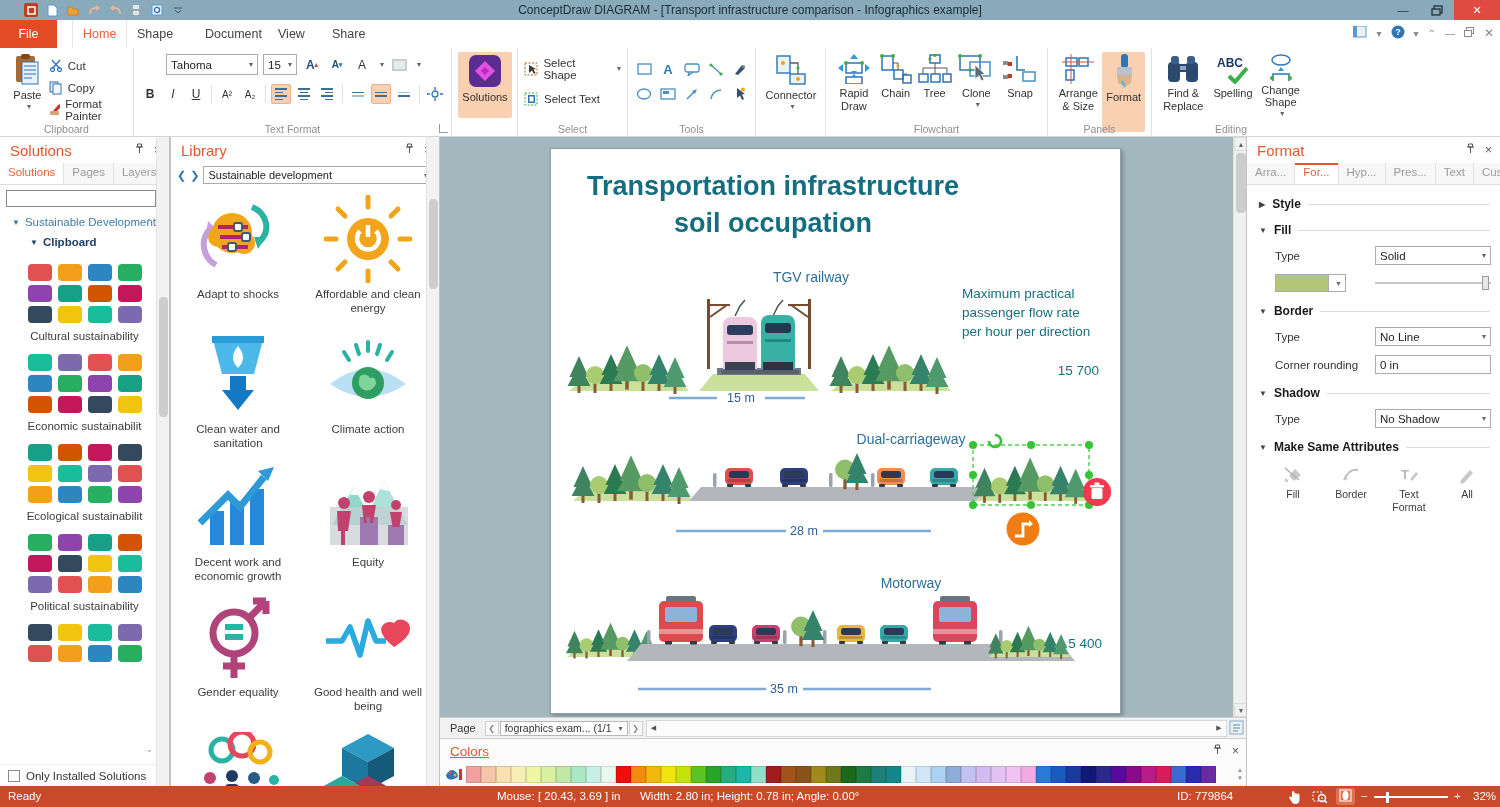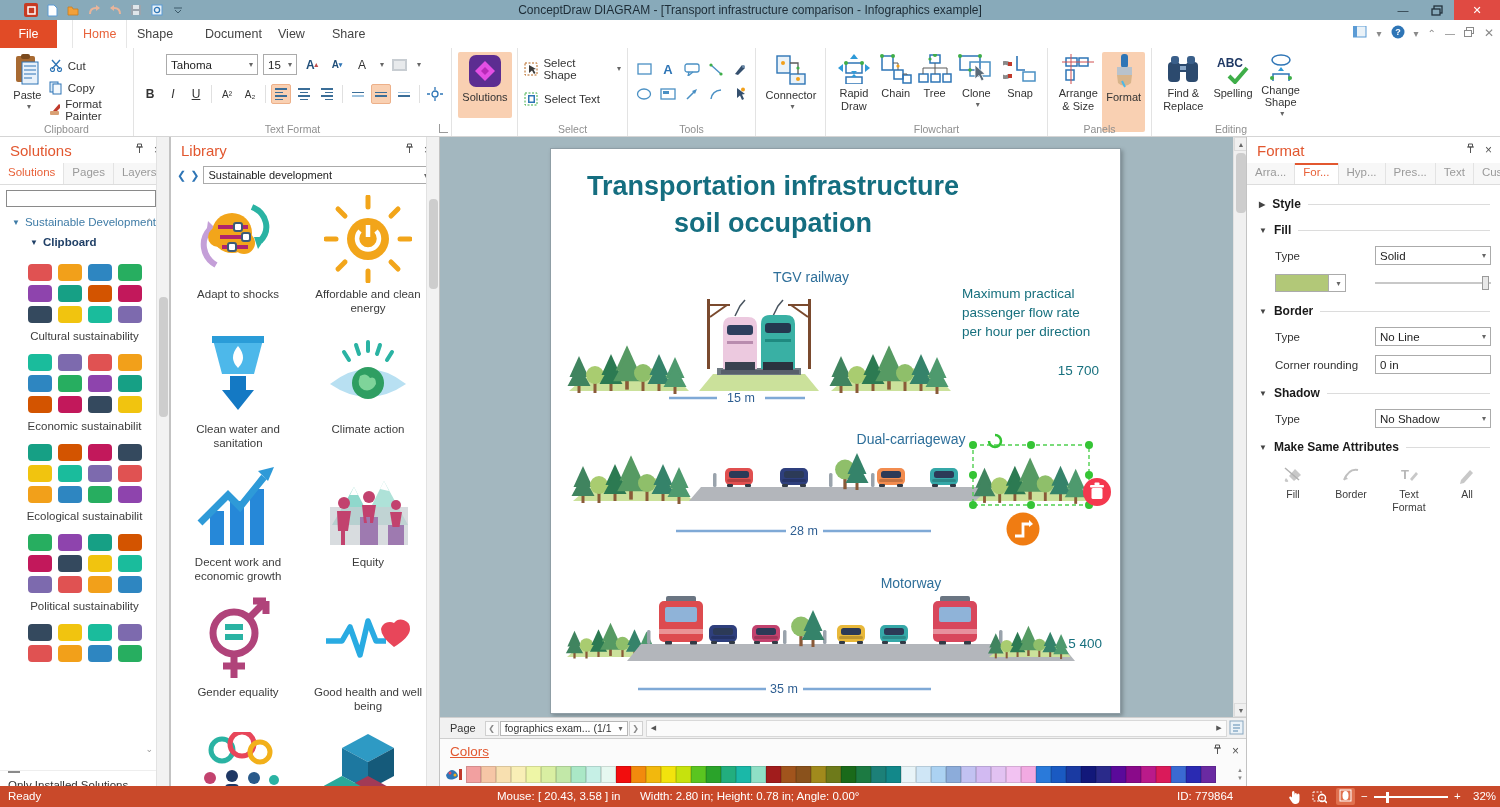--- a/index.html
+++ b/index.html
@@ -54,21 +54,21 @@
 
   #sol-search { margin:5px 6px; display:flex; gap:3px; }
   #sol-search input { flex:1; height:17px; border:1px solid #8a8a8a; font-size:11px; padding:0 3px; }
   #sol-search .sbtn { width:17px; height:17px; background:#7b2f8e; border-radius:3px; display:flex; align-items:center; justify-content:center; }
   .treerow { display:flex; align-items:center; gap:5px; font-size:11.5px; padding:4px 4px 4px 12px; }
   .tcaret { color:#3e7ba6; font-size:8px; }
   .thumbwrap { width:150px; margin:12px auto 0 auto; text-align:center; }
   .thumb { display:grid; grid-template-columns:repeat(4,24px); gap:4px 6px; justify-content:center; margin-bottom:7px; }
   .thumb span { width:24px; height:17px; border-radius:4px; }
   .thumblabel { font-size:11.5px; color:#3c3c3c; }
-  #sol-footer { position:absolute; bottom:0; left:0; right:13px; height:16px; background:#fff; border-top:1px solid #eee; display:flex; gap:6px; padding-left:8px; font-size:11.5px; color:#333;flex-direction:column; }
+  #sol-footer { position:absolute; bottom:0; left:0; right:13px; height:22px; background:#fff; border-top:1px solid #eee; display:flex; align-items:center; gap:6px; padding-left:8px; font-size:11.5px; color:#333; }
   .checkbox { width:12px; height:12px; border:1px solid #8a8a8a; background:#fff; }
   .vscroll { position:absolute; top:0; bottom:0; right:0; width:13px; background:#f2f2f2; border-left:1px solid #e2e2e2; }
   .vscroll .vthumb { position:absolute; left:2px; width:9px; background:#cdcdcd; border-radius:4px; }
   .scroll-caret { position:absolute; right:16px; color:#9a9a9a; font-size:9px; }
 
   #lib-nav { display:flex; align-items:center; gap:4px; padding:3px 6px; }
   #lib-nav .chev { color:#2e75b6; font-size:11px; }
   #lib-nav .combo { flex:1; height:18px; font-size:11px; }
   .lib-grid { position:relative; }
   .lib-cell { position:absolute; width:126px; text-align:center; font-size:11.5px; color:#3c3c3c; line-height:1.25; }
@@ -1240,21 +1240,21 @@
       <svg width="20" height="18">
           <path d="M4,14 L13,4 l3,3 -9,10 -4,1 z" fill="#c8c8c8"></path>
         </svg>
       <span>All</span>
     </div>
   </div>
 </div>
 
 <div id="statusbar">
   <span style="left:8px">Ready</span>
-  <span style="left:497px">Mouse: [ 20.43, 3.58 ] in</span>
+  <span style="left:497px">Mouse: [ 20.43, 3.69 ] in</span>
   <span style="left:640px">Width: 2.80 in;  Height: 0.78 in;  Angle: 0.00°</span>
   <span style="left:1177px">ID: 779864</span>
   <span style="left:1288px;top:3px"><svg width="14" height="15">
         <path d="M4,7 V3.5 q0,-1.5 1.3,-1.5 q1.2,0 1.2,1.5 V6 q0,-2 1.3,-2 q1.2,0 1.2,2 q0,-1.6 1.3,-1.6 q1.2,0 1.2,1.6 v4.5 q0,4 -3.5,4.5 q-3,0.4 -4.5,-2.5 L1.5,9.5 q-0.8,-1.5 0.5,-2 q1,-0.4 2,1 z" fill="#fff"></path>
       </svg></span>
   <span style="left:1312px;top:3px"><svg width="15" height="15">
         <rect x="1" y="3" width="9" height="9" fill="none" stroke="#fff" stroke-dasharray="2,1.5"></rect>
         <circle cx="10" cy="9" r="3.5" fill="none" stroke="#fff" stroke-width="1.4"></circle>
         <path d="M12.5,11.5 L15,14" stroke="#fff" stroke-width="1.6"></path>
       </svg></span>

